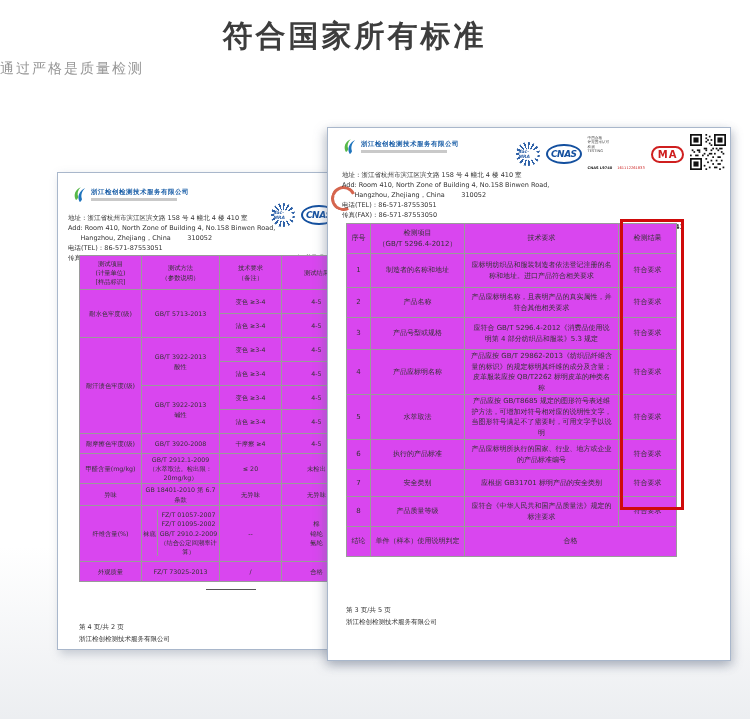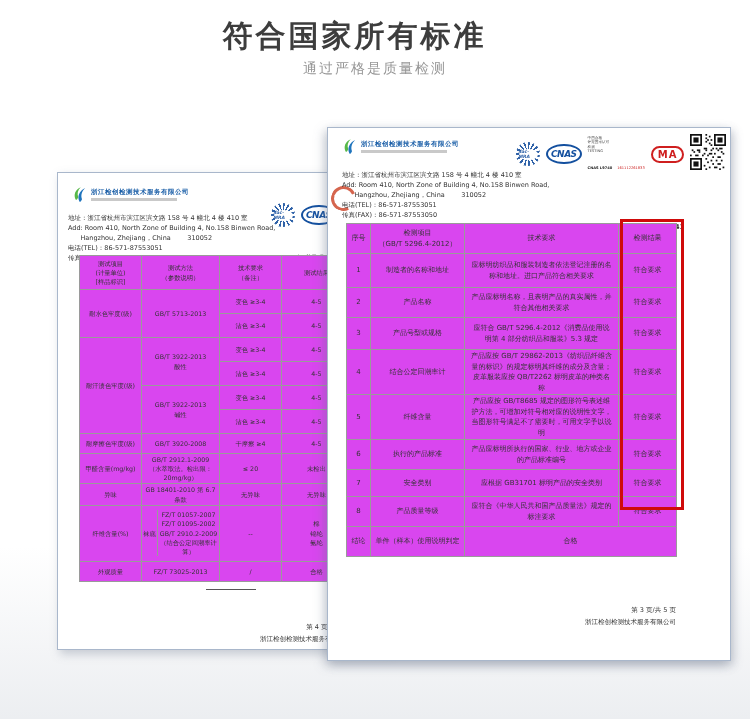--- a/index.html
+++ b/index.html
@@ -2,21 +2,21 @@
 <html><head>
 <meta charset="utf-8">
 <style>
   * { margin:0; padding:0; box-sizing:border-box; }
   body { font-family:"DejaVu Sans", sans-serif; background:#fff; }
   .stage { position:relative; width:750px; height:719px; overflow:hidden;
            background:linear-gradient(180deg,#ffffff 0%,#ffffff 76%,#eceef1 100%); }
 
   .page-title { position:absolute; top:16px; left:0; width:709px; text-align:center;
                 font-size:30px; font-weight:bold; color:#3d3d3d; letter-spacing:3px; }
-  .page-subtitle { position:absolute; top:60px; left:0; width:750px; text-align:center;
+  .page-subtitle { position:absolute; top:60px; left:0; width:750px; 
                    font-size:14px; color:#969696; letter-spacing:2px; }
 
   .doc { position:absolute; background:#ffffff; border:1px solid #a9b7cb; overflow:hidden; }
   .doc-left  { left:57px;  top:172px; width:334px; height:478px; z-index:1;
                box-shadow:3px 4px 9px rgba(110,120,140,.35); }
   .doc-right { left:327px; top:127px; width:404px; height:534px; z-index:2;
                box-shadow:-3px 4px 10px rgba(110,120,140,.35), 3px 4px 9px rgba(110,120,140,.3); }
 
   .brand { position:absolute; display:flex; align-items:center; gap:4px; }
   .logo-svg { width:15px; height:17px; }
@@ -52,21 +52,21 @@
   .rtable { font-size:7px; line-height:1.5; }
   .rtable td.req { padding:1px 5px; }
   .ltable { font-size:6.3px; line-height:1.45; }
   .fiber-split { display:flex; align-items:stretch; height:100%; }
   .fiber-part { width:16px; display:flex; align-items:center; justify-content:center;
                 border-right:1px solid #9a9a9a; flex:0 0 auto; }
   .fiber-method { flex:1; display:flex; align-items:center; justify-content:center; }
 
   .red-box { position:absolute; border:3px solid #cf0a0a; z-index:5; }
 
-  .doc-footer { position:absolute; text-align:right; font-size:6.5px; color:#333; line-height:1.9; }
+  .doc-footer { position:absolute; text-align:left; font-size:6.5px; color:#333; line-height:1.9; }
   .sig-line { position:absolute; height:1px; background:#555; }
 
   .watermark { position:absolute; opacity:.08; pointer-events:none; }
 </style>
 </head>
 <body>
 
 <svg width="0" height="0" style="position:absolute">
   <defs>
     <g id="swoosh-def">
@@ -357,27 +357,27 @@
         <td>符合要求</td>
       </tr>
       <tr style="height:32px">
         <td>3</td>
         <td>产品号型或规格</td>
         <td class="req">应符合 GB/T 5296.4-2012《消费品使用说明第 4 部分纺织品和服装》5.3 规定</td>
         <td>符合要求</td>
       </tr>
       <tr style="height:35px">
         <td>4</td>
-        <td>结合公定回潮率计</td>
+        <td>产品应标明名称</td>
         <td class="req">产品应按 GB/T 29862-2013《纺织品纤维含量的标识》的规定标明其纤维的成分及含量；皮革服装应按 QB/T2262 标明皮革的种类名称</td>
         <td>符合要求</td>
       </tr>
       <tr style="height:36px">
         <td>5</td>
-        <td>纤维含量</td>
+        <td>水萃取法</td>
         <td class="req">产品应按 GB/T8685 规定的图形符号表述维护方法，可增加对符号相对应的说明性文字，当图形符号满足不了需要时，可用文字予以说明</td>
         <td>符合要求</td>
       </tr>
       <tr style="height:30px">
         <td>6</td>
         <td>执行的产品标准</td>
         <td class="req">产品应标明所执行的国家、行业、地方或企业的产品标准编号</td>
         <td>符合要求</td>
       </tr>
       <tr style="height:27px">

